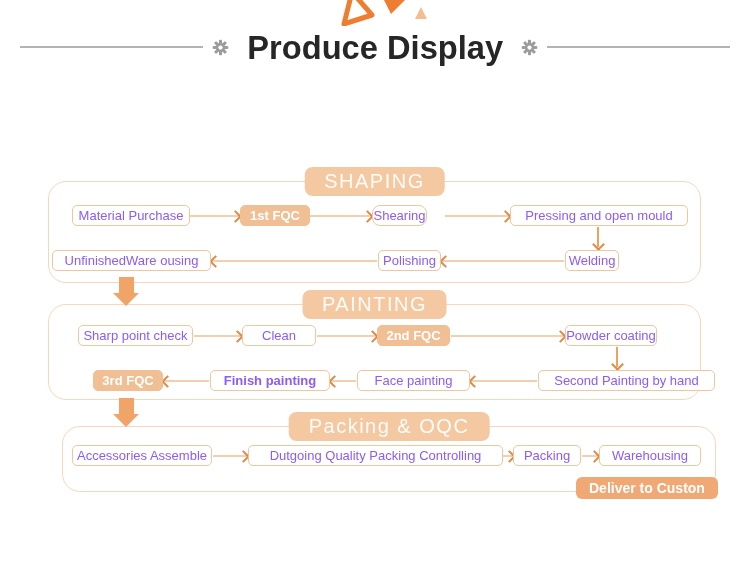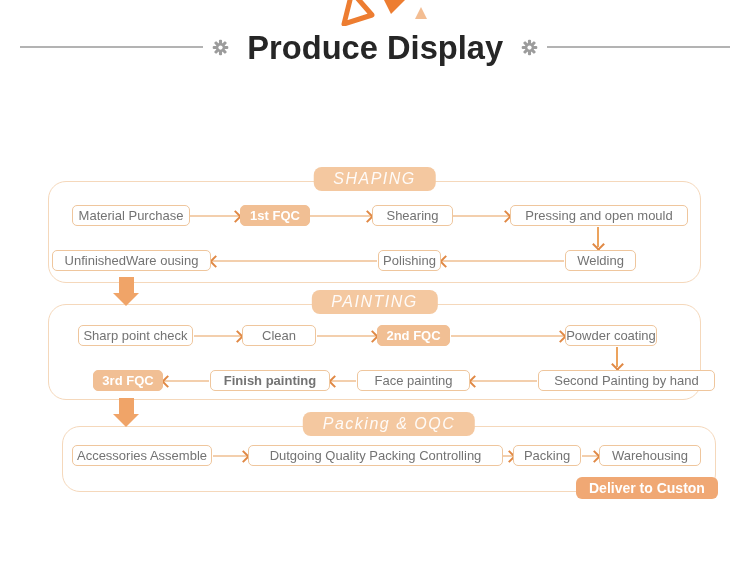--- a/index.html
+++ b/index.html
@@ -13,26 +13,26 @@
   .h-line{width:183px;height:2px;background:#b3b3b3;}
   .gear{flex:0 0 auto;}
   .page-title{font-size:34px;font-weight:bold;color:#262626;letter-spacing:0px;
               margin:0 4px;white-space:nowrap;transform:scaleX(.96);}
   .subtitle{position:absolute;top:68px;left:0;width:750px;text-align:center;
             font-size:13px;color:#8f8f8f;}
 
   
   .section{position:absolute;border:1px solid #f5d8bb;border-radius:18px;background:#fff;}
   .section-badge{position:absolute;top:-15px;left:50%;transform:translateX(-50%);
-                 background:#f4c8a0;color:rgba(255,255,255,0.93);font-size:16px;
-                 letter-spacing:1.5px;padding:3px 20px;border-radius:8px;white-space:nowrap;font-style:italic;}
+                 background:#f4c8a0;color:rgba(255,255,255,0.93);font-size:20px;
+                 letter-spacing:1.5px;padding:3px 20px;border-radius:8px;white-space:nowrap;}
 
   
   .node{position:absolute;height:21px;box-sizing:border-box;background:#fff;
-        border:1px solid #efc69d;border-radius:5px;color:#737373;font-size:13px;
+        border:1px solid #efc69d;border-radius:5px;color:#8b5cf6;font-size:13px;
         display:flex;align-items:center;justify-content:center;white-space:nowrap;
         padding:0 4px;z-index:2;}
   .node.filled{background:#f1bf94;border-color:#f1bf94;color:#fff;font-weight:bold;}
 
   
   .h-arrow{position:absolute;height:0;border-top:2px solid #f3cfad;z-index:1;}
   .h-arrow::after{content:"";position:absolute;width:7px;height:7px;
                   border-top:2px solid #e08844;border-right:2px solid #e08844;}
   .h-arrow.right::after{right:-1px;top:-5.5px;transform:rotate(45deg);}
   .h-arrow.left::after{left:-1px;top:-5.5px;transform:rotate(-135deg);}
@@ -92,31 +92,31 @@
 
 
   <div class="section" style="left:48px;top:181px;width:651px;height:100px;">
     <div class="section-badge">SHAPING</div>
   </div>
 
   <div class="node" style="left:72px;top:205px;width:118px;">Material Purchase</div>
   <div class="h-arrow right" style="left:190px;top:215px;width:49px;"></div>
   <div class="node filled" style="left:240px;top:205px;width:70px;">1st FQC</div>
   <div class="h-arrow right" style="left:310px;top:215px;width:61px;"></div>
-  <div class="node" style="left:372px;top:205px;width:81px;">Shearing</div>
+  <div class="node" style="left:372px;top:205px;width:55px;border-radius:8px;">Shearing</div>
   <div class="h-arrow right" style="left:445px;top:215px;width:64px;"></div>
   <div class="node" style="left:510px;top:205px;width:178px;">Pressing and open mould</div>
 
   <div class="v-arrow" style="left:597px;top:227px;height:20px;"></div>
 
   <div class="node" style="left:52px;top:250px;width:159px;">UnfinishedWare ousing</div>
   <div class="h-arrow left" style="left:212px;top:260px;width:165px;"></div>
   <div class="node" style="left:378px;top:250px;width:63px;">Polishing</div>
   <div class="h-arrow left" style="left:442px;top:260px;width:122px;"></div>
-  <div class="node" style="left:565px;top:250px;width:71px;">Welding</div>
+  <div class="node" style="left:565px;top:250px;width:54px;">Welding</div>
 
   <div class="big-arrow" style="left:119px;top:277px;"></div>
 
   <div class="section" style="left:48px;top:304px;width:651px;height:94px;">
     <div class="section-badge">PAINTING</div>
   </div>
 
   <div class="node" style="left:78px;top:325px;width:115px;">Sharp point check</div>
   <div class="h-arrow right" style="left:194px;top:335px;width:47px;"></div>
   <div class="node" style="left:242px;top:325px;width:74px;">Clean</div>

